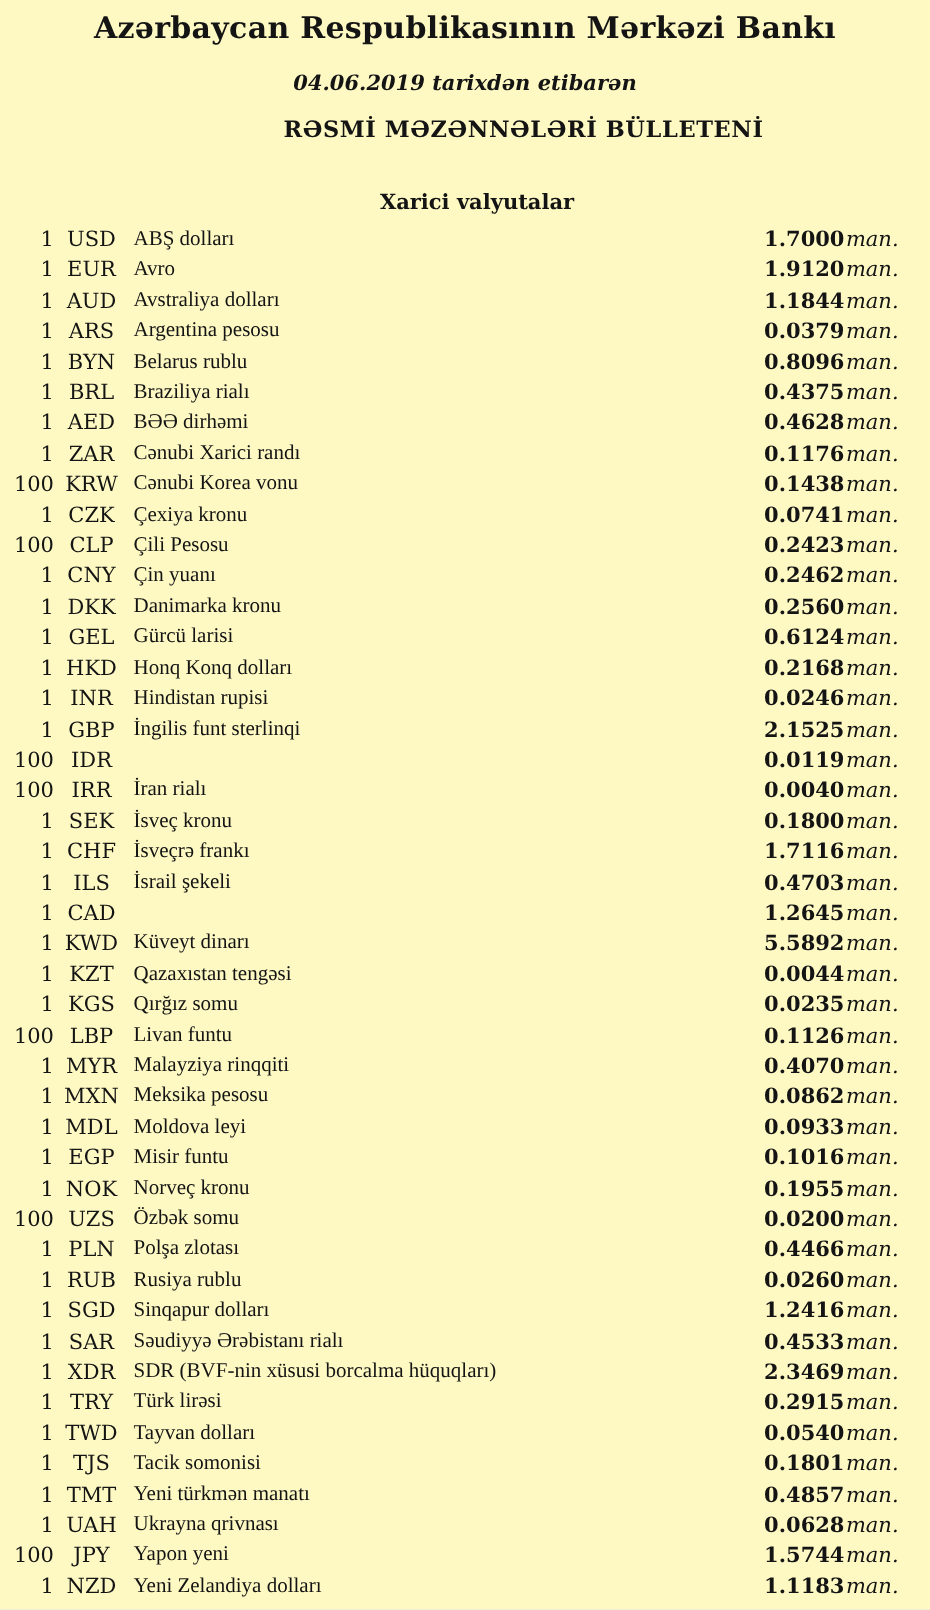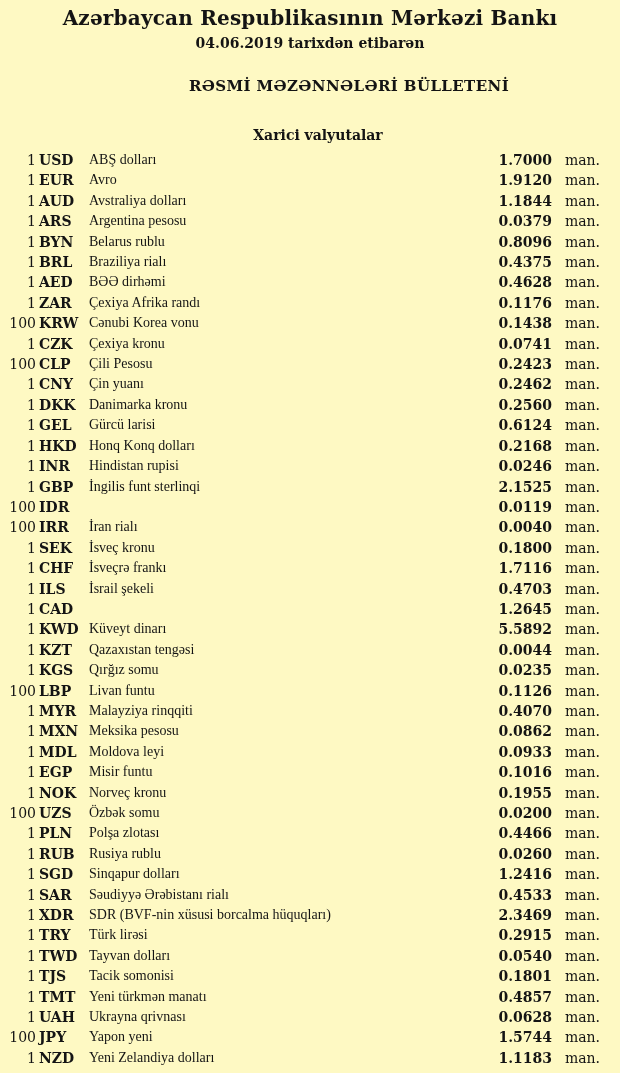--- a/index.html
+++ b/index.html
@@ -18,21 +18,21 @@
 
   .hline {
     position: absolute;
     left: 0;
     width: 100%;
     text-align: center;
     font-weight: bold;
     white-space: nowrap;
   }
   .doc-title     { top: 6px;   font-size: 20px; line-height: 24px; letter-spacing: 0.2px; }
-  .doc-date      { top: 35px;  font-size: 14px; line-height: 17px; }
+  .doc-date      { top: 48px;  font-size: 14px; line-height: 17px; font-style: italic; }
   .doc-subtitle  { top: 56px;  font-size: 14px; line-height: 17px; }
   .doc-bulletin  { top: 77px;  font-size: 15px; line-height: 18px; letter-spacing: 0.4px; margin-left: 39px; }
   .section-title { top: 126px; font-size: 14px; line-height: 18px; padding-left: 16px; }
 
   .rates {
     position: absolute;
     top: 150px;
     left: 0;
     right: 0;
   }
@@ -45,41 +45,42 @@
     line-height: 20.42px;
   }
   .qty {
     width: 36px;
     text-align: right;
     flex: 0 0 auto;
   }
   .code {
     width: 44px;
     margin-left: 3px;
+    text-align: center;
     flex: 0 0 auto;
-    font-weight: bold;
   }
   .name {
     margin-left: 6px;
     flex: 1 1 auto;
     white-space: nowrap;
     overflow: hidden;
     font-family: Liberation Serif, serif;
   }
   .rate {
     flex: 0 0 auto;
     margin-left: auto;
     text-align: right;
     font-weight: bold;
   }
   .unit {
     flex: 0 0 auto;
     width: 37px;
-    margin-left: 11px;
-    text-align: right;
+    margin-left: 0;
+    text-align: center;
+    font-style: italic;
   }
 </style>
 </head>
 <body>
 
 <div class="page">
 
   <div class="hline doc-title">Azərbaycan Respublikasının Mərkəzi Bankı</div>
 
   <div class="hline doc-date">04.06.2019 tarixdən etibarən</div>
@@ -135,21 +136,21 @@
       <div class="row">
       <span class="qty">1</span>
       <span class="code">AED</span>
       <span class="name">BƏƏ dirhəmi</span>
       <span class="rate">0.4628</span>
       <span class="unit">man.</span>
     </div>
       <div class="row">
       <span class="qty">1</span>
       <span class="code">ZAR</span>
-      <span class="name">Çexiya Afrika randı</span>
+      <span class="name">Cənubi Xarici randı</span>
       <span class="rate">0.1176</span>
       <span class="unit">man.</span>
     </div>
       <div class="row">
       <span class="qty">100</span>
       <span class="code">KRW</span>
       <span class="name">Cənubi Korea vonu</span>
       <span class="rate">0.1438</span>
       <span class="unit">man.</span>
     </div>

